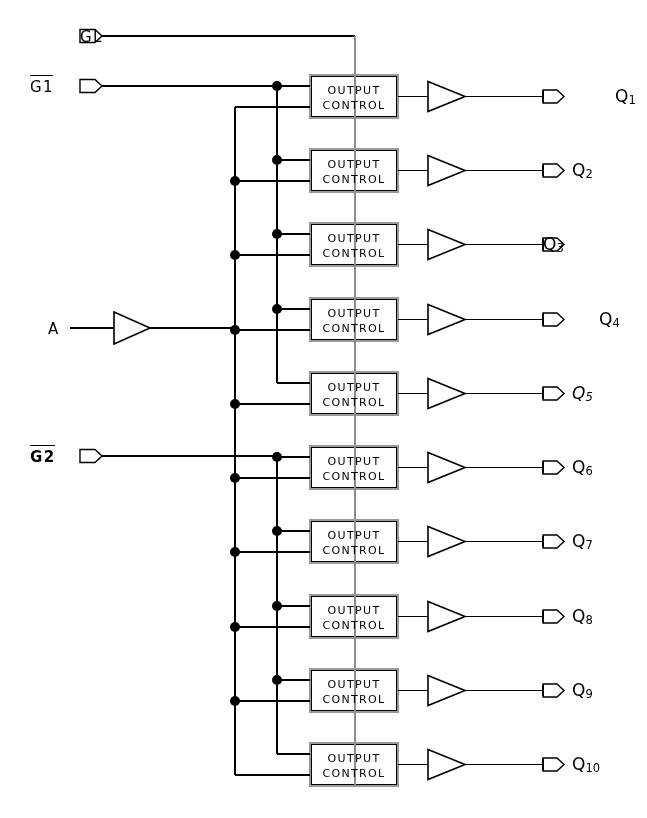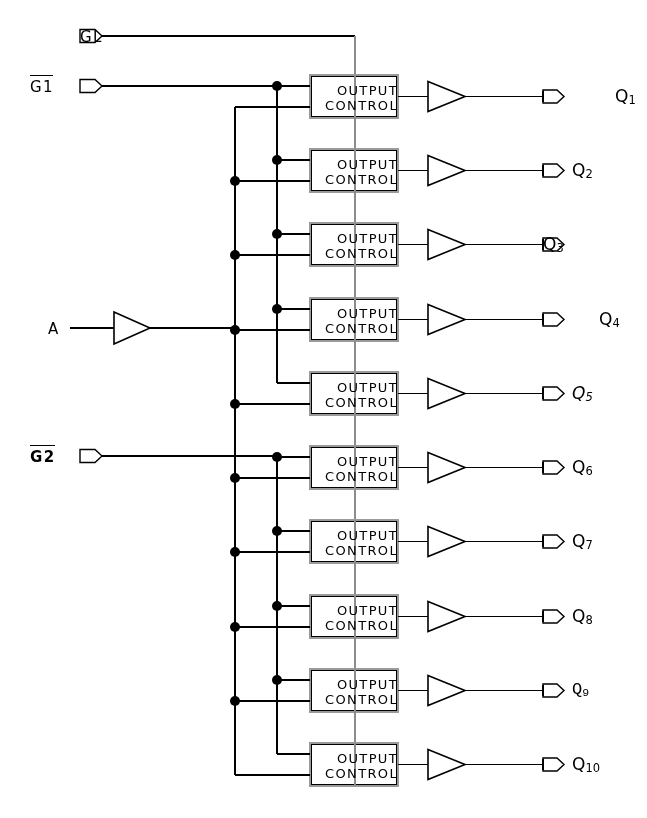--- a/index.html
+++ b/index.html
@@ -15,22 +15,22 @@
   
   .inlbl{font-size:15px;letter-spacing:1.5px;}
   .ovl{position:relative;display:inline-block;}
   .ovl .bar{position:absolute;left:0;right:1px;top:-3px;height:1.4px;background:#000;}
 
   
   .qlbl{font-size:17px;}
   .qlbl .sub{font-size:11.5px;vertical-align:-2px;letter-spacing:0px;}
 
   
-  .boxtext{position:absolute;text-align:right;color:#000;
-           font-size:13px;letter-spacing:1.35px;line-height:14.5px;}
+  .boxtext{position:absolute;text-align:center;color:#000;
+           font-size:11px;letter-spacing:1.35px;line-height:14.5px;}
 </style>
 </head>
 <body>
 
 <div id="canvas">
   <svg id="wires" xmlns="http://www.w3.org/2000/svg">
       <polygon points="80,29.5 95,29.5 102,36 95,42.5 80,42.5" fill="#ffffff" stroke="#000000" stroke-width="1.4" stroke-linejoin="miter"></polygon>
       <line x1="102" y1="36" x2="355" y2="36" stroke="#000000" stroke-width="1.4" shape-rendering="crispEdges"></line>
       <line x1="355" y1="36" x2="355" y2="75" stroke="#8c8c8c" stroke-width="2.2" shape-rendering="crispEdges"></line>
       <polygon points="80,79.5 95,79.5 102,86 95,92.5 80,92.5" fill="#ffffff" stroke="#000000" stroke-width="1.4" stroke-linejoin="miter"></polygon>
@@ -207,21 +207,21 @@
     <div class="lbl qlbl" style="left: 572px; top: 530.5px;">Q<span class="sub">7</span></div>
     <div class="boxtext" style="left: 310px; top: 604px; width: 88px;">
       <div>OUTPUT</div>
       <div>CONTROL</div>
     </div>
     <div class="lbl qlbl" style="left: 572px; top: 605.5px;">Q<span class="sub">8</span></div>
     <div class="boxtext" style="left: 310px; top: 678px; width: 88px;">
       <div>OUTPUT</div>
       <div>CONTROL</div>
     </div>
-    <div class="lbl qlbl" style="left: 572px; top: 679.5px; font-family: Liberation Mono, monospace;">Q<span class="sub">9</span></div>
+    <div class="lbl qlbl" style="left: 572px; top: 679.5px;">Q<span class="sub">9</span></div>
     <div class="boxtext" style="left: 310px; top: 752px; width: 88px;">
       <div>OUTPUT</div>
       <div>CONTROL</div>
     </div>
     <div class="lbl qlbl" style="left: 572px; top: 753.5px; text-align: right;">Q<span class="sub">10</span></div>
     <div class="lbl inlbl" style="left: 38px; top: 28px; margin-left: 42px;">GL</div>
     <div class="lbl inlbl" style="left: 30px; top: 78px;"><span class="ovl">G1<span class="bar"></span></span></div>
     <div class="lbl inlbl" style="left: 30px; top: 448px; font-weight: bold;"><span class="ovl">G2<span class="bar"></span></span></div>
     <div class="lbl inlbl" style="left: 48px; top: 320px;">A</div>
   </div>

